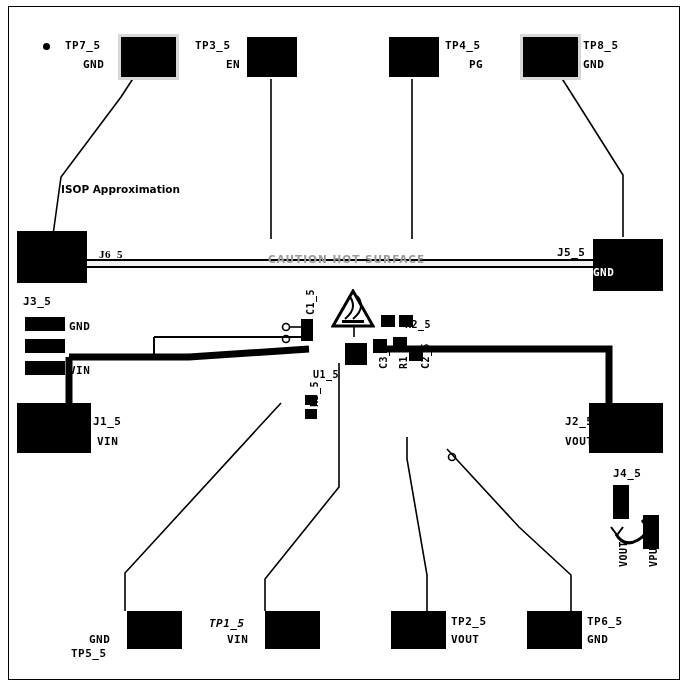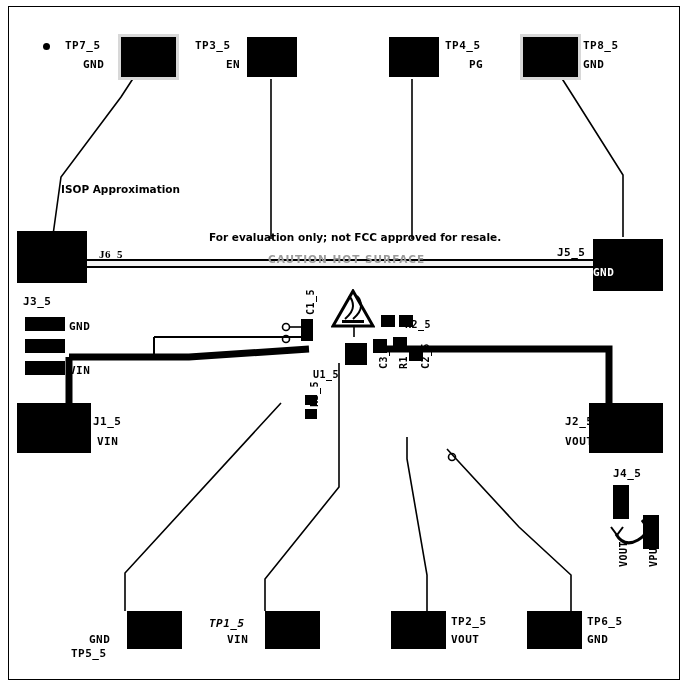--- a/index.html
+++ b/index.html
@@ -67,21 +67,20 @@
 
     <div class="pad" style="left:380px;top:30px;width:50px;height:40px;"></div>
     <div class="lbl" style="left:436px;top:32px;">TP4_5</div>
     <div class="lbl" style="left:436px;top:51px;padding-left:24px;">PG</div>
 
     <div class="pad halo" style="left:514px;top:30px;width:55px;height:40px;"></div>
     <div class="lbl" style="left:574px;top:32px;">TP8_5</div>
     <div class="lbl" style="left:574px;top:51px;">GND</div>
 
     <div class="note" style="left:52px;top:176px;">ISOP Approximation</div>
-    <div class="note" style="left:200px;top:224px;">For evaluation only; not FCC approved for resale.</div>
     <div class="note gray" style="left:259px;top:246px;">CAUTION  HOT  SURFACE</div>
 
     <div class="pad" style="left:8px;top:224px;width:70px;height:52px;"></div>
     <div class="lbl" style="left:90px;top:241px;font-family:Liberation Serif, serif;">J6_5</div>
     <div class="lbl w" style="left:90px;top:259px;">GND</div>
 
     <div class="pad" style="left:584px;top:232px;width:70px;height:52px;"></div>
     <div class="lbl" style="left:548px;top:239px;">J5_5</div>
     <div class="lbl w" style="left:584px;top:259px;">GND</div>
 

